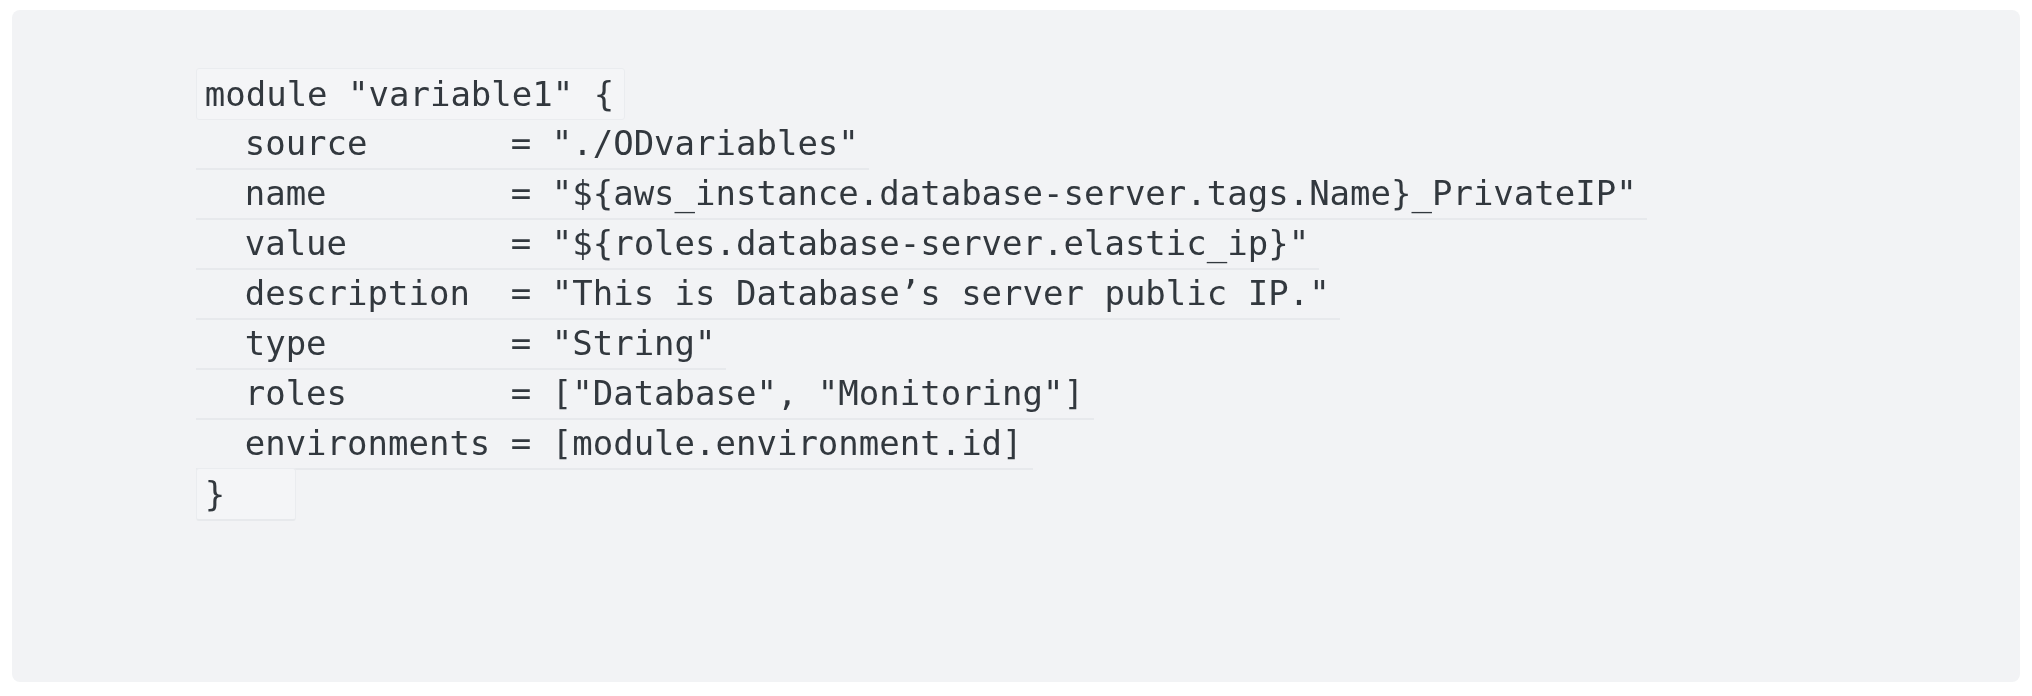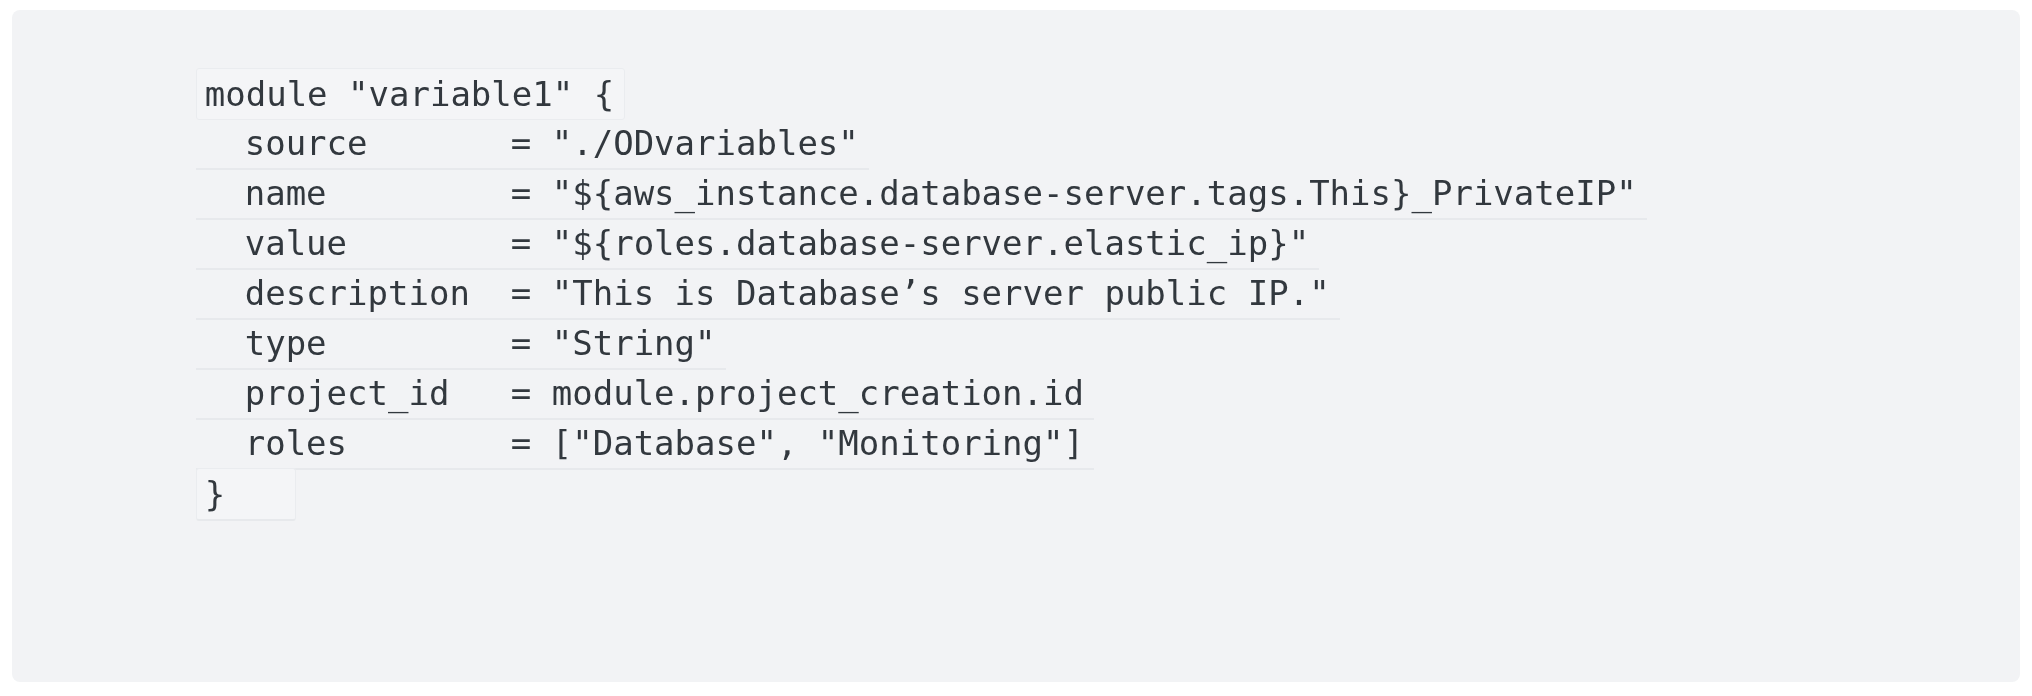--- a/index.html
+++ b/index.html
@@ -84,43 +84,43 @@
 
       <div class="code-line brace-line">
         <span class="line-inner">module "variable1" {</span>
       </div>
 
       <div class="code-line">
         <span class="line-inner">  source       = "./ODvariables"</span>
       </div>
 
       <div class="code-line">
-        <span class="line-inner">  name         = "${aws_instance.database-server.tags.This}_PrivateIP"</span>
+        <span class="line-inner">  name         = "${aws_instance.database-server.tags.Name}_PrivateIP"</span>
       </div>
 
       <div class="code-line">
         <span class="line-inner">  value        = "${roles.database-server.elastic_ip}"</span>
       </div>
 
       <div class="code-line">
         <span class="line-inner">  description  = "This is Database’s server public IP."</span>
       </div>
 
       <div class="code-line">
         <span class="line-inner">  type         = "String"</span>
       </div>
 
-      <div class="code-line">
-        <span class="line-inner">  project_id   = module.project_creation.id</span>
-      </div>
 
       <div class="code-line">
         <span class="line-inner">  roles        = ["Database", "Monitoring"]</span>
       </div>
 
+      <div class="code-line">
+        <span class="line-inner">  environments = [module.environment.id]</span>
+      </div>
 
       <div class="code-line brace-line close last">
         <span class="line-inner">}</span>
       </div>
 
     </div>
   </div>
 </div>
 
 </body></html>

